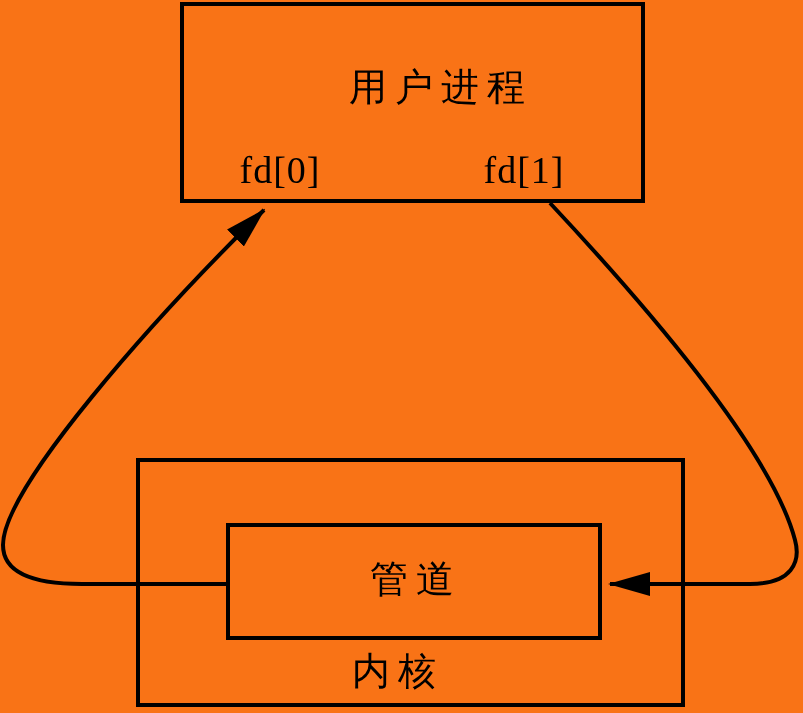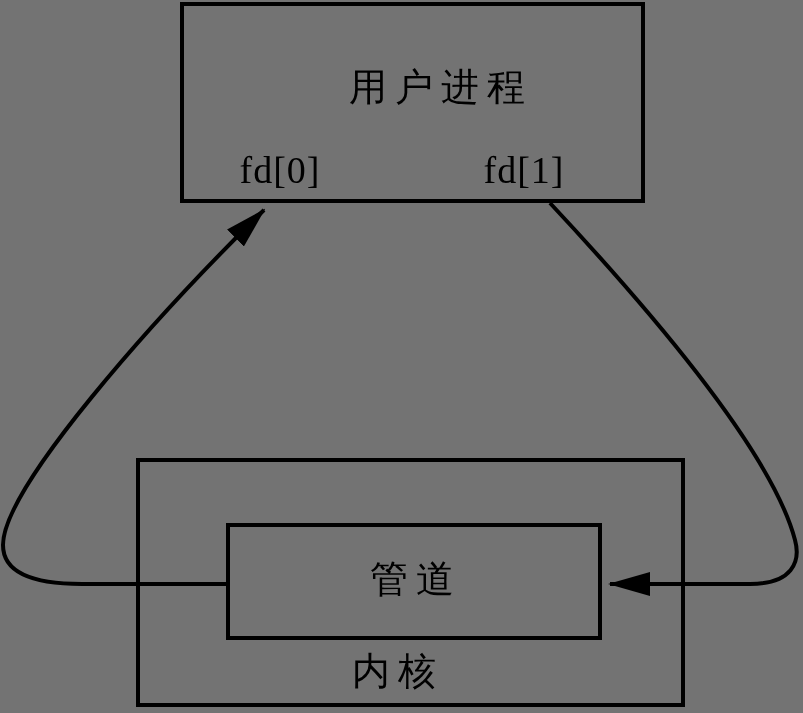--- a/index.html
+++ b/index.html
@@ -4,21 +4,21 @@
 <style>
   html, body {
     margin: 0;
     padding: 0;
     background: #ffffff;
   }
   .canvas {
     position: relative;
     width: 803px;
     height: 713px;
-    background: #737373;
+    background: #f97316;
     overflow: hidden;
   }
   svg {
     display: block;
     width: 803px;
     height: 713px;
   }
   .diagram-text {
     font-family: "Liberation Serif", "DejaVu Serif", serif;
     fill: #000000;

